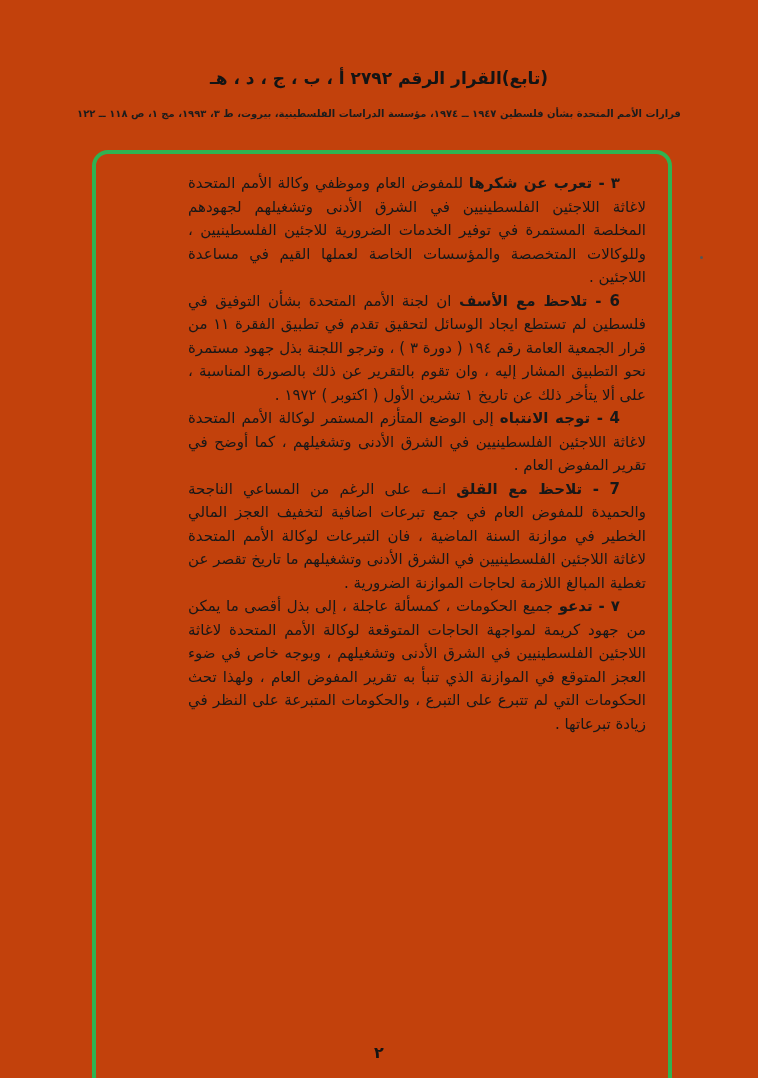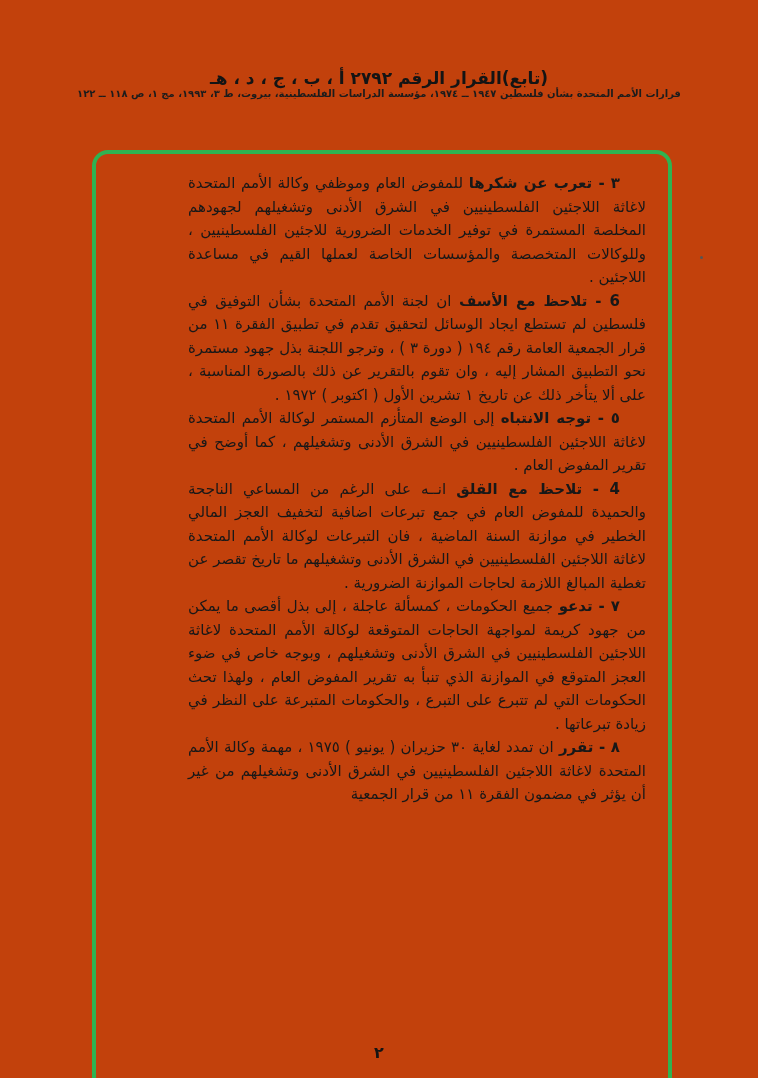--- a/index.html
+++ b/index.html
@@ -24,21 +24,21 @@
     right: 0;
     text-align: center;
   }
   .doc-title {
     margin: 0;
     font-size: 17px;
     font-weight: bold;
     letter-spacing: 0.5px;
   }
   .doc-source {
-    margin-top: 0;
+    margin-top: 20px;
     font-size: 10px;
     font-weight: bold;
     color: #1c1c1c;
   }
   .green-box {
     position: absolute;
     left: 92px;
     top: 150px;
     width: 580px;
     height: 993px;
@@ -94,27 +94,26 @@
     <div class="doc-source">قرارات الأمم المتحدة بشأن فلسطين ١٩٤٧ ــ ١٩٧٤، مؤسسة الدراسات الفلسطينية، بيروت، ط ٣، ١٩٩٣، مج ١، ص ١١٨ ــ ١٢٢</div>
   </header>
 
   <div class="green-box">
     <div class="text-block" dir="rtl">
 
       <p class="para"><span class="lead">٣ - تعرب عن شكرها</span><span> للمفوض العام وموظفي وكالة الأمم المتحدة لاغاثة اللاجئين الفلسطينيين في الشرق الأدنى وتشغيلهم لجهودهم المخلصة المستمرة في توفير الخدمات الضرورية للاجئين الفلسطينيين ، وللوكالات المتخصصة والمؤسسات الخاصة لعملها القيم في مساعدة اللاجئين .</span></p>
 
       <p class="para"><span class="lead">6 - تلاحظ مع الأسف</span><span> ان لجنة الأمم المتحدة بشأن التوفيق في فلسطين لم تستطع ايجاد الوسائل لتحقيق تقدم في تطبيق الفقرة ١١ من قرار الجمعية العامة رقم ١٩٤ ( دورة ٣ ) ، وترجو اللجنة بذل جهود مستمرة نحو التطبيق المشار إليه ، وان تقوم بالتقرير عن ذلك بالصورة المناسبة ، على ألا يتأخر ذلك عن تاريخ ١ تشرين الأول ( اكتوبر ) ١٩٧٢ .</span></p>
 
-      <p class="para"><span class="lead">٥ - توجه الانتباه</span><span> إلى الوضع المتأزم المستمر لوكالة الأمم المتحدة لاغاثة اللاجئين الفلسطينيين في الشرق الأدنى وتشغيلهم ، كما أوضح في تقرير المفوض العام .</span></p>
+      <p class="para"><span class="lead">4 - توجه الانتباه</span><span> إلى الوضع المتأزم المستمر لوكالة الأمم المتحدة لاغاثة اللاجئين الفلسطينيين في الشرق الأدنى وتشغيلهم ، كما أوضح في تقرير المفوض العام .</span></p>
 
-      <p class="para"><span class="lead">4 - تلاحظ مع القلق</span><span> انــه على الرغم من المساعي الناجحة والحميدة للمفوض العام في جمع تبرعات اضافية لتخفيف العجز المالي الخطير في موازنة السنة الماضية ، فان التبرعات لوكالة الأمم المتحدة لاغاثة اللاجئين الفلسطينيين في الشرق الأدنى وتشغيلهم ما تاريخ تقصر عن تغطية المبالغ اللازمة لحاجات الموازنة الضرورية .</span></p>
+      <p class="para"><span class="lead">7 - تلاحظ مع القلق</span><span> انــه على الرغم من المساعي الناجحة والحميدة للمفوض العام في جمع تبرعات اضافية لتخفيف العجز المالي الخطير في موازنة السنة الماضية ، فان التبرعات لوكالة الأمم المتحدة لاغاثة اللاجئين الفلسطينيين في الشرق الأدنى وتشغيلهم ما تاريخ تقصر عن تغطية المبالغ اللازمة لحاجات الموازنة الضرورية .</span></p>
 
       <p class="para"><span class="lead">٧ - تدعو</span><span> جميع الحكومات ، كمسألة عاجلة ، إلى بذل أقصى ما يمكن من جهود كريمة لمواجهة الحاجات المتوقعة لوكالة الأمم المتحدة لاغاثة اللاجئين الفلسطينيين في الشرق الأدنى وتشغيلهم ، وبوجه خاص في ضوء العجز المتوقع في الموازنة الذي تنبأ به تقرير المفوض العام ، ولهذا تحث الحكومات التي لم تتبرع على التبرع ، والحكومات المتبرعة على النظر في زيادة تبرعاتها .</span></p>
 
-      <p class="para"><span class="lead">٨ - تقرر</span><span> ان تمدد لغاية ٣٠ حزيران ( يونيو ) ١٩٧٥ ، مهمة وكالة الأمم المتحدة لاغاثة اللاجئين الفلسطينيين في الشرق الأدنى وتشغيلهم من غير أن يؤثر في مضمون الفقرة ١١ من قرار الجمعية</span></p>
 
     </div>
   </div>
 
   <span class="stray-dot"></span>
 
   <div class="page-number">٢</div>
 
 </div>
 

